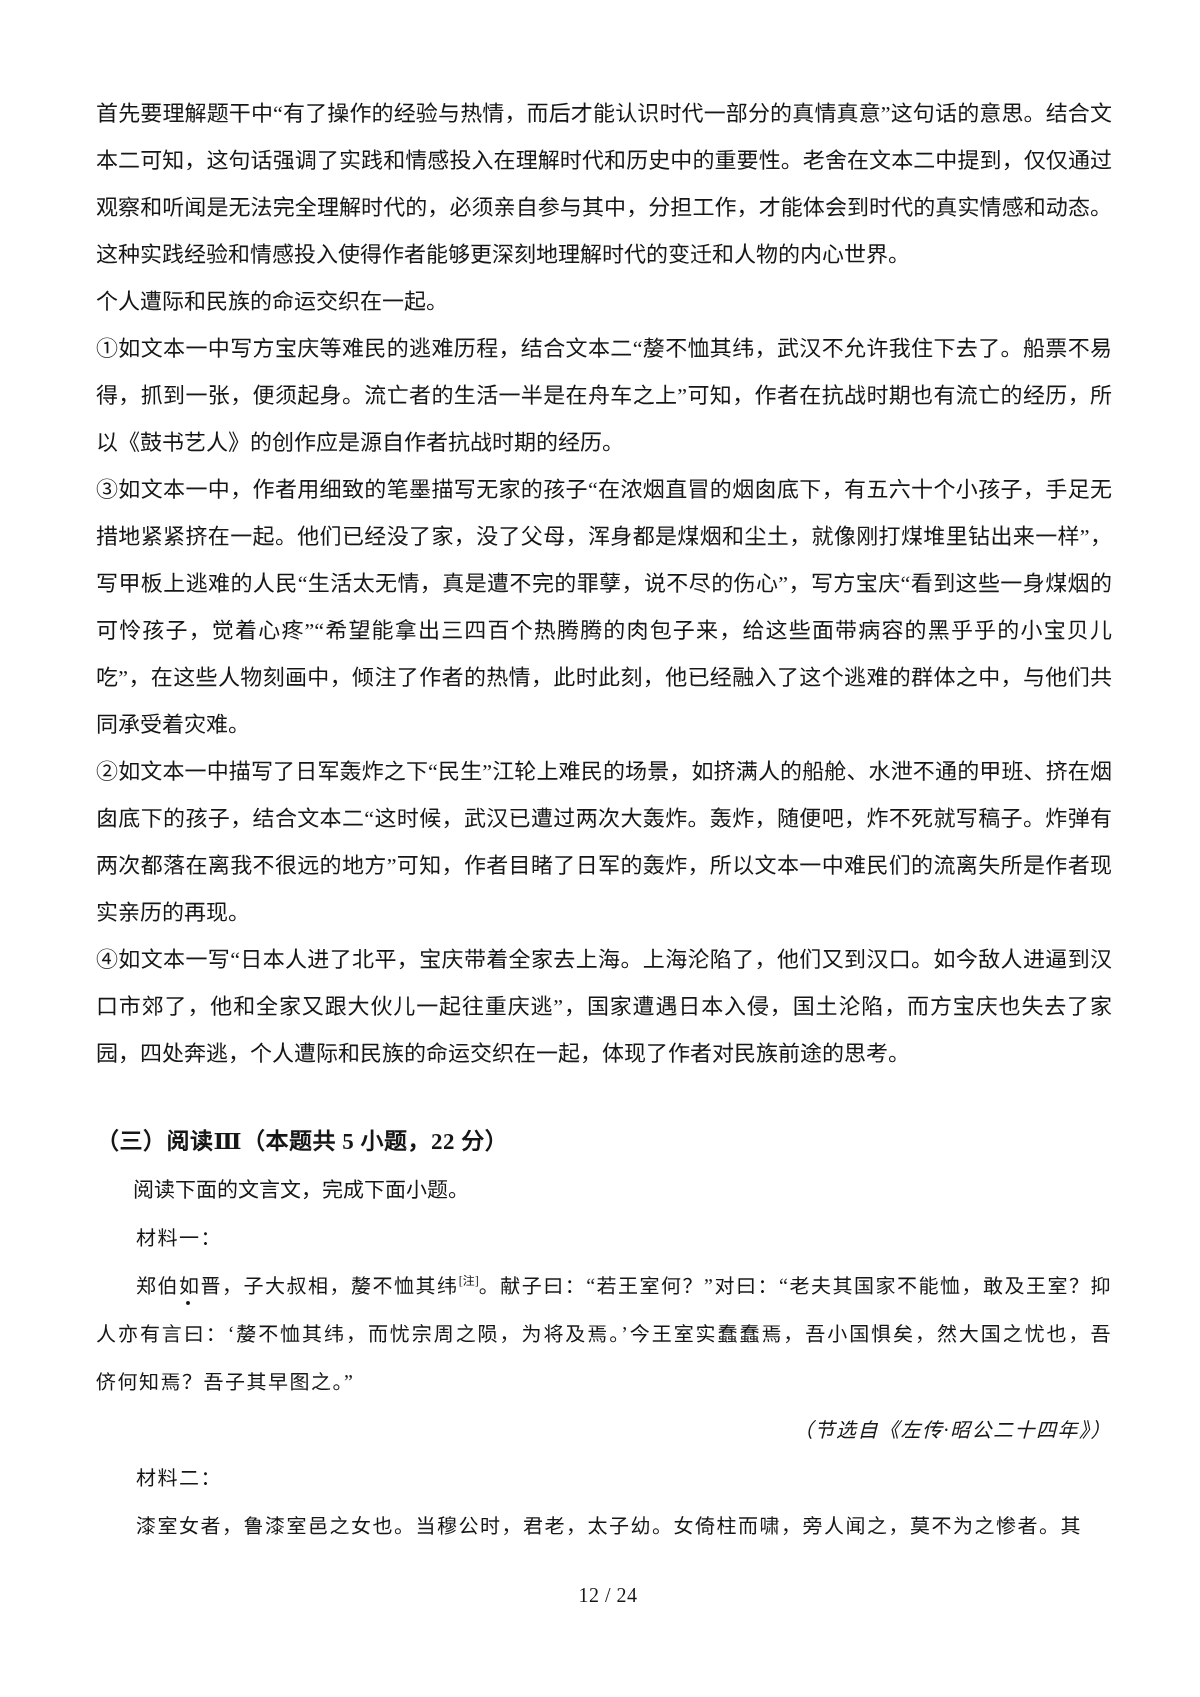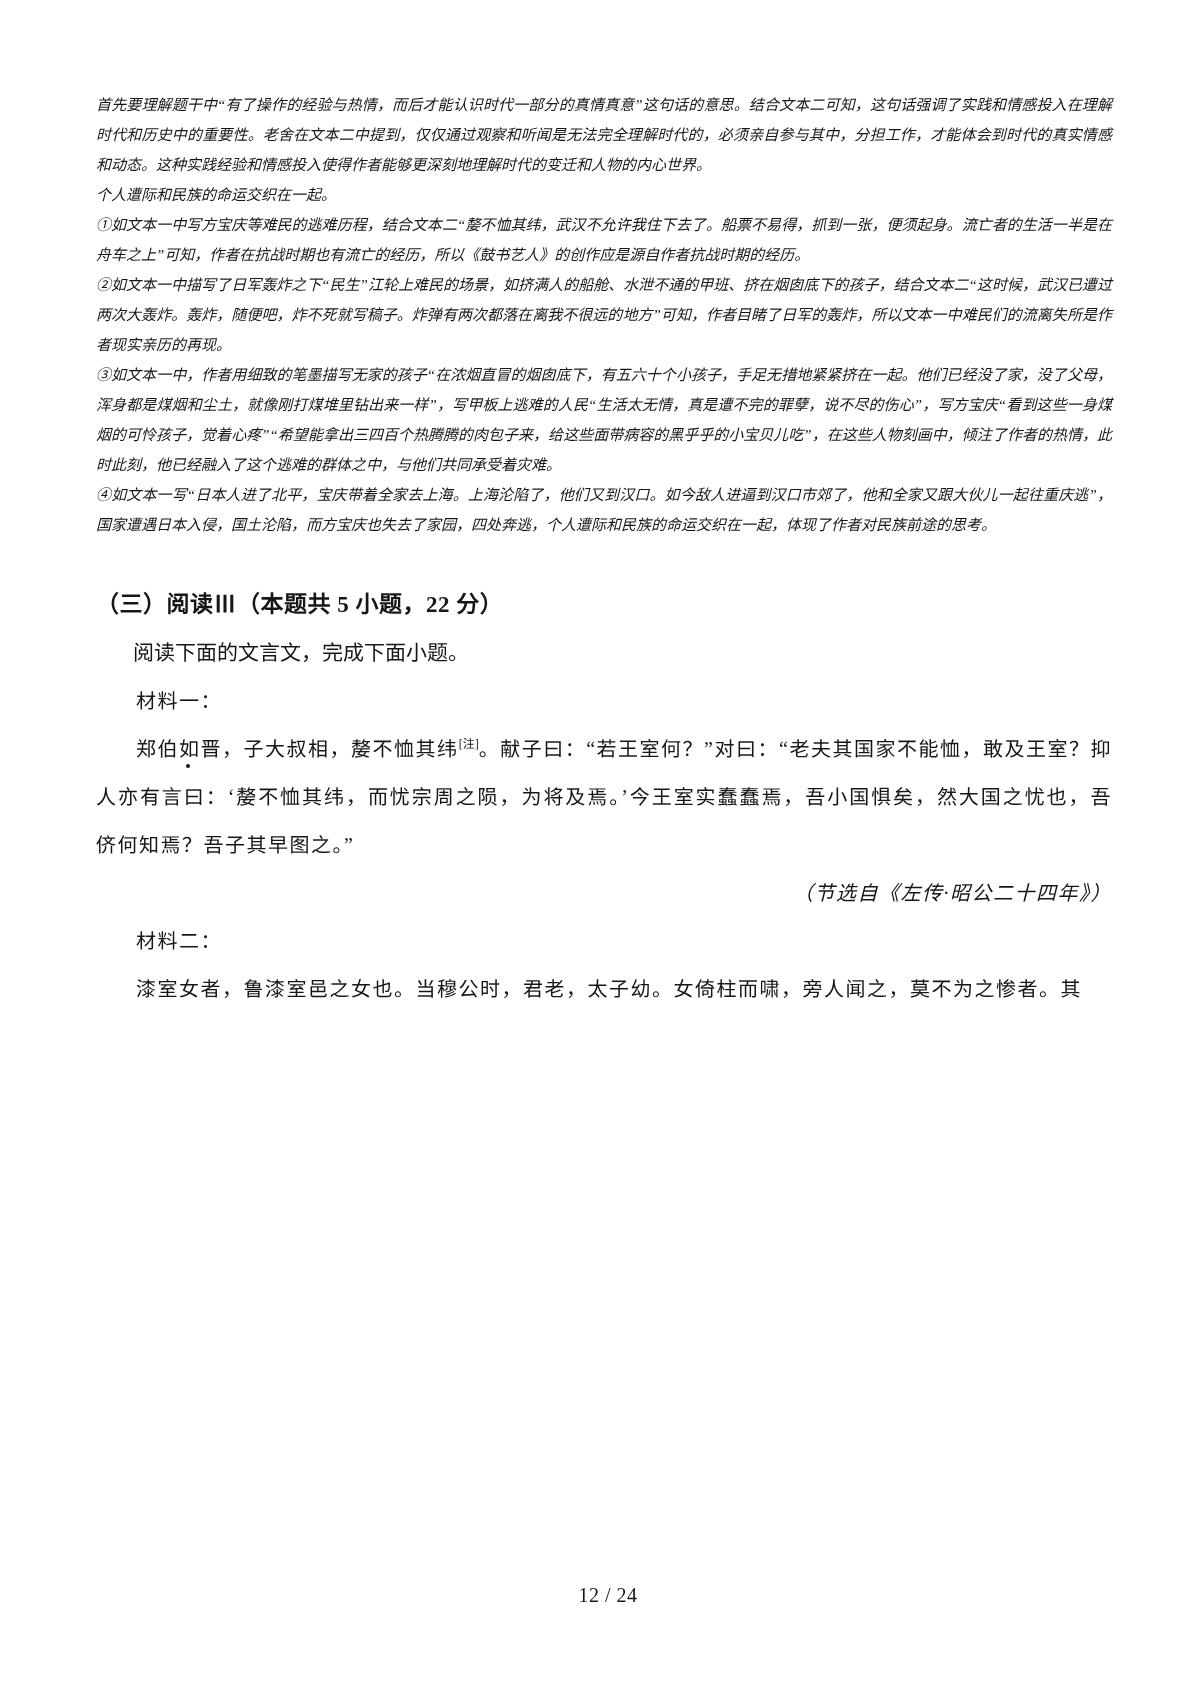--- a/index.html
+++ b/index.html
@@ -11,33 +11,31 @@
     color: #161616;
     overflow: hidden;
   }
   .content {
     position: absolute;
     left: 96px; top: 90px;
     width: 1016px;
   }
   p { margin: 0; }
   .body-text {
-    font-size: 15px;
-    line-height: 30px;
+    font-size: 22px;
+    line-height: 47px;
     text-align: justify;
     text-justify: inter-character;
-    font-style: italic;
   }
   .section-header {
     font-size: 23px;
     font-weight: bold;
     line-height: 50px;
     margin-top: 40px;
     letter-spacing: 0.5px;
-    font-family: Liberation Serif, serif;
   }
   .instruction {
     font-size: 21px;
     line-height: 47px;
     margin-left: 37px;
   }
   .kai {
     font-size: 20px;
     line-height: 48px;
     letter-spacing: 1.5px;
@@ -80,22 +78,22 @@
 </style>
 </head>
 <body>
 
 <div class="content">
 
   <div>
     <p class="body-text">首先要理解题干中“有了操作的经验与热情，而后才能认识时代一部分的真情真意”这句话的意思。结合文本二可知，这句话强调了实践和情感投入在理解时代和历史中的重要性。老舍在文本二中提到，仅仅通过观察和听闻是无法完全理解时代的，必须亲自参与其中，分担工作，才能体会到时代的真实情感和动态。这种实践经验和情感投入使得作者能够更深刻地理解时代的变迁和人物的内心世界。</p>
     <p class="body-text">个人遭际和民族的命运交织在一起。</p>
     <p class="body-text">①如文本一中写方宝庆等难民的逃难历程，结合文本二“嫠不恤其纬，武汉不允许我住下去了。船票不易得，抓到一张，便须起身。流亡者的生活一半是在舟车之上”可知，作者在抗战时期也有流亡的经历，所以《鼓书艺人》的创作应是源自作者抗战时期的经历。</p>
+    <p class="body-text">③如文本一中，作者用细致的笔墨描写无家的孩子“在浓烟直冒的烟囱底下，有五六十个小孩子，手足无措地紧紧挤在一起。他们已经没了家，没了父母，浑身都是煤烟和尘土，就像刚打煤堆里钻出来一样”，写甲板上逃难的人民“生活太无情，真是遭不完的罪孽，说不尽的伤心”，写方宝庆“看到这些一身煤烟的可怜孩子，觉着心疼”“希望能拿出三四百个热腾腾的肉包子来，给这些面带病容的黑乎乎的小宝贝儿吃”，在这些人物刻画中，倾注了作者的热情，此时此刻，他已经融入了这个逃难的群体之中，与他们共同承受着灾难。</p>
     <p class="body-text">②如文本一中描写了日军轰炸之下“民生”江轮上难民的场景，如挤满人的船舱、水泄不通的甲班、挤在烟囱底下的孩子，结合文本二“这时候，武汉已遭过两次大轰炸。轰炸，随便吧，炸不死就写稿子。炸弹有两次都落在离我不很远的地方”可知，作者目睹了日军的轰炸，所以文本一中难民们的流离失所是作者现实亲历的再现。</p>
-    <p class="body-text">③如文本一中，作者用细致的笔墨描写无家的孩子“在浓烟直冒的烟囱底下，有五六十个小孩子，手足无措地紧紧挤在一起。他们已经没了家，没了父母，浑身都是煤烟和尘土，就像刚打煤堆里钻出来一样”，写甲板上逃难的人民“生活太无情，真是遭不完的罪孽，说不尽的伤心”，写方宝庆“看到这些一身煤烟的可怜孩子，觉着心疼”“希望能拿出三四百个热腾腾的肉包子来，给这些面带病容的黑乎乎的小宝贝儿吃”，在这些人物刻画中，倾注了作者的热情，此时此刻，他已经融入了这个逃难的群体之中，与他们共同承受着灾难。</p>
     <p class="body-text">④如文本一写“日本人进了北平，宝庆带着全家去上海。上海沦陷了，他们又到汉口。如今敌人进逼到汉口市郊了，他和全家又跟大伙儿一起往重庆逃”，国家遭遇日本入侵，国土沦陷，而方宝庆也失去了家园，四处奔逃，个人遭际和民族的命运交织在一起，体现了作者对民族前途的思考。</p>
   </div>
 
   <p class="section-header">（三）阅读Ⅲ（本题共 5 小题，22 分）</p>
 
   <p class="instruction">阅读下面的文言文，完成下面小题。</p>
 
   <div>
     <p class="kai indent">材料一：</p>
     <p class="kai indent"><span>郑伯</span><span class="emph-dot">如</span><span>晋，子大叔相，嫠不恤其纬</span><span class="note-sup">[注]</span><span>。献子曰：“若王室何？”对曰：“老夫其国家不能恤，敢及王室？抑人亦有言曰：‘嫠不恤其纬，而忧宗周之陨，为将及焉。’今王室实蠢蠢焉，吾小国惧矣，然大国之忧也，吾侪何知焉？吾子其早图之。”</span></p>

